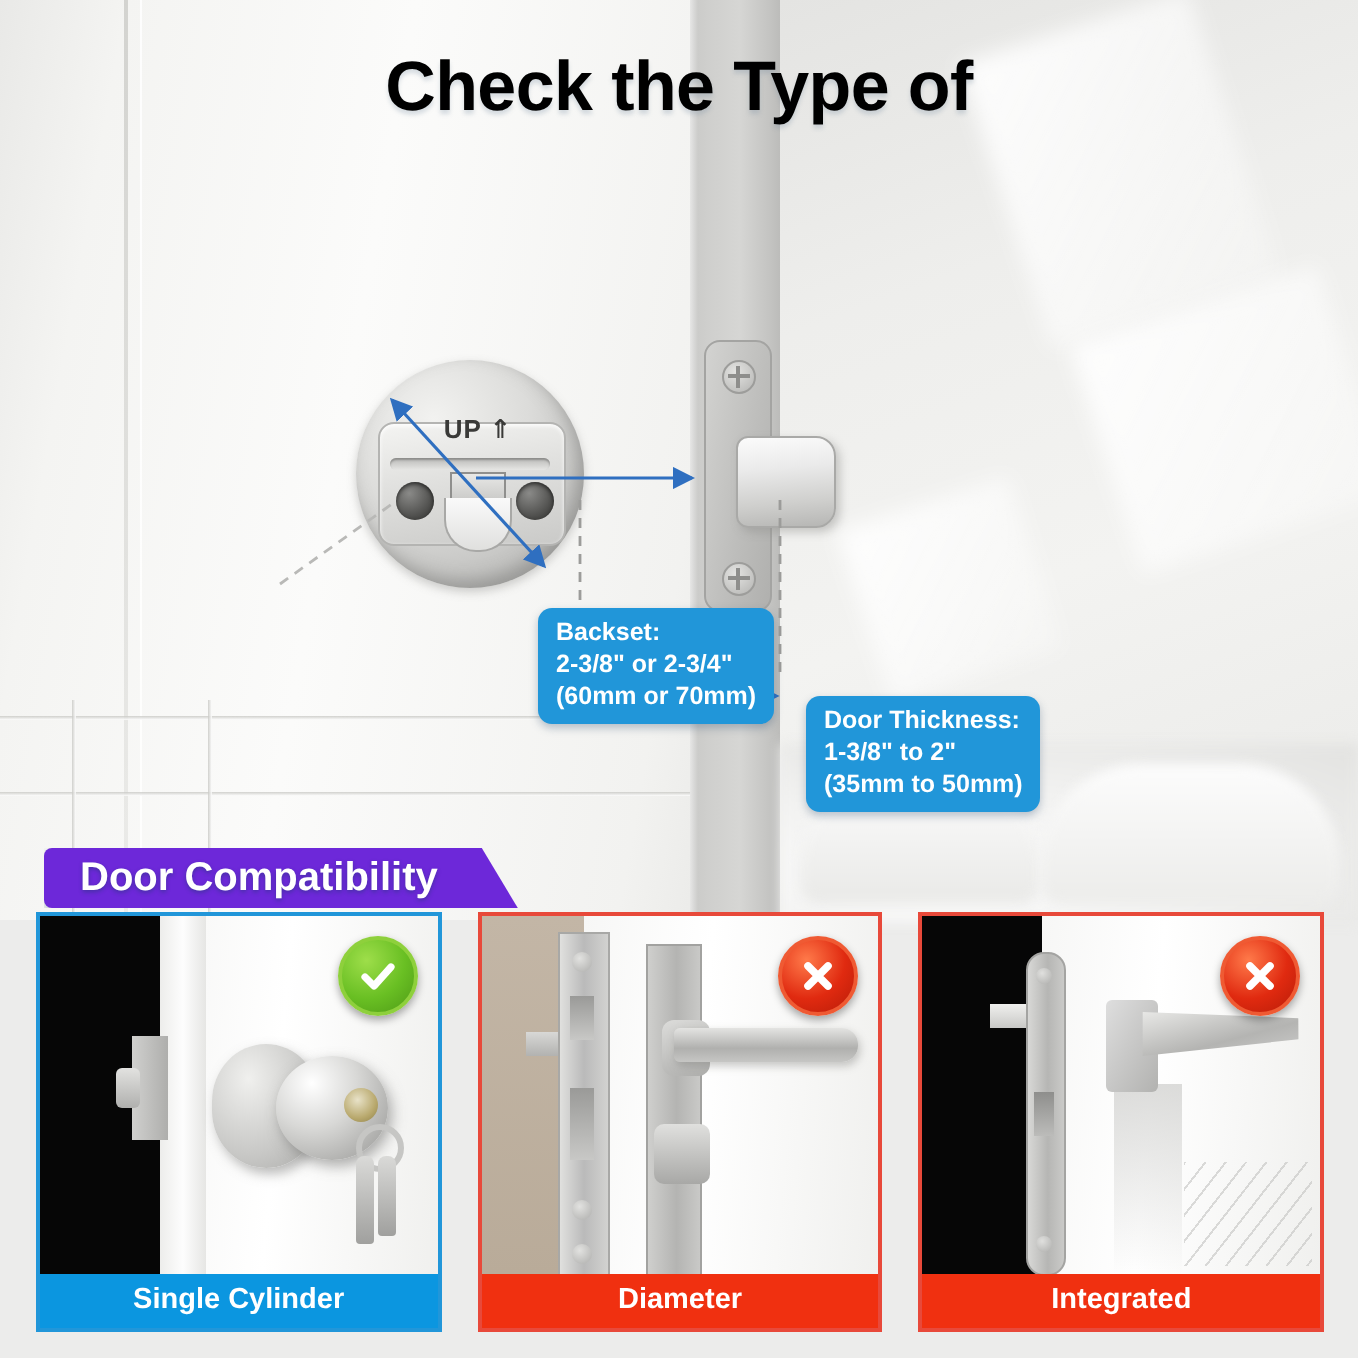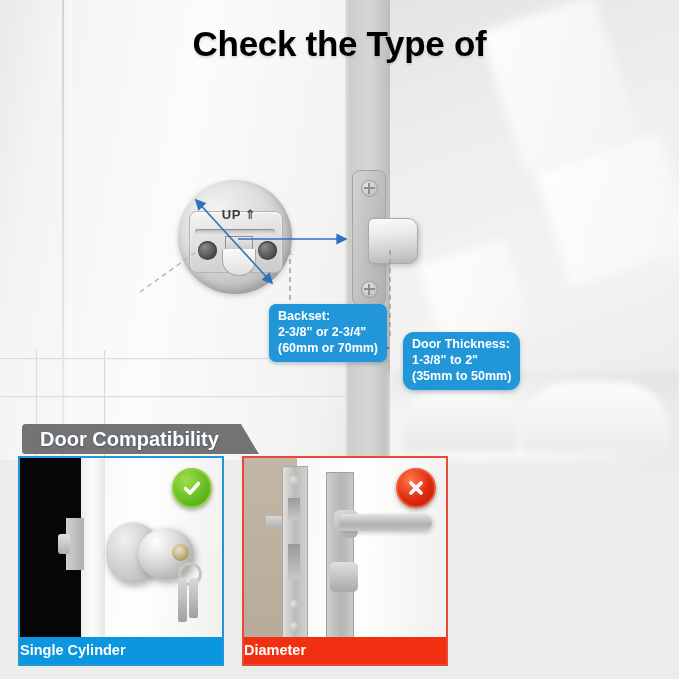--- a/index.html
+++ b/index.html
@@ -122,40 +122,40 @@
   
   .callout{
     position:absolute;background:#2196d9;color:#fff;border-radius:7px;
     padding:5px 9px 6px;font-size:12.5px;line-height:1.26;font-weight:bold;
     box-shadow:0 2px 4px rgba(60,90,120,.35);white-space:nowrap;
   }
   .callout .ttl{display:block;}
   .callout .sub{display:block;font-weight:bold;}
   #callout-hole{left:108px;top:292px;}
   #callout-backset{left:243px;top:304px;margin-left:26px;}
-  #callout-thick{left:403px;top:332px;border-radius:11px;}
+  #callout-thick{left:403px;top:348px;}
 
   
   .banner{
     position:absolute;left:22px;top:424px;height:30px;
-    background:#737373;color:#fff;font-size:20px;font-weight:bold;
+    background:#6d28d9;color:#fff;font-size:20px;font-weight:bold;
     padding:0 40px 0 18px;line-height:30px;border-radius:4px 0 0 4px;
     clip-path:polygon(0 0, calc(100% - 18px) 0, 100% 100%, 0 100%);
     text-shadow:0 1px 2px rgba(20,60,100,.45);
     box-shadow:0 2px 4px rgba(60,90,120,.3);
   }
 
   
   .cards{position:absolute;left:18px;top:456px;width:644px;height:206px;display:flex;gap:18px;}
   .card{position:relative;width:202px;height:206px;display:flex;flex-direction:column;}
   .card-photo{position:relative;flex:1;overflow:hidden;background:#f3f3f1;}
   .card.ok{border:2px solid #2196d9;}
   .card.no{border:2px solid #e8493a;}
   .card-caption{
-    height:27px;line-height:27px;color:#fff;
+    height:27px;line-height:27px;text-align:center;color:#fff;
     font-size:14.5px;font-weight:bold;
   }
   .cap-ok{background:#0b96e0;}
   .cap-no{background:#f03010;}
 
   
   .p-dark{position:absolute;left:0;top:0;width:34%;height:100%;background:#060606;}
   .p-door{position:absolute;right:0;top:0;width:66%;height:100%;
     background:linear-gradient(95deg,#f7f7f6,#ffffff 40%,#f0f0ee);}
   .p-beige{position:absolute;left:0;top:0;width:26%;height:100%;
@@ -357,15 +357,36 @@
         <div class="m-cyl"></div>
         <div class="badge no">
           <svg width="22" height="22" viewBox="0 0 22 22">
             <path d="M6 6 L16 16 M16 6 L6 16" stroke="#fff" stroke-width="3.8" fill="none" stroke-linecap="round"></path>
           </svg>
         </div>
       </div>
       <div class="card-caption cap-no">Diameter</div>
     </div>
 
+    <div class="card no">
+      <div class="card-photo">
+        <div class="p-dark" style="width:30%;"></div>
+        <div class="p-door" style="width:70%;"></div>
+        <div class="i-bolt"></div>
+        <div class="i-plate"></div>
+        <div class="i-scr" style="top:26px;"></div>
+        <div class="i-scr" style="top:160px;"></div>
+        <div class="i-slot"></div>
+        <div class="i-shadow"></div>
+        <div class="i-rose"></div>
+        <div class="i-lever"></div>
+        <div class="i-lines"></div>
+        <div class="badge no">
+          <svg width="22" height="22" viewBox="0 0 22 22">
+            <path d="M6 6 L16 16 M16 6 L6 16" stroke="#fff" stroke-width="3.8" fill="none" stroke-linecap="round"></path>
+          </svg>
+        </div>
+      </div>
+      <div class="card-caption cap-no">Integrated</div>
+    </div>
 
   </div>
 </div>
 
 </body></html>

